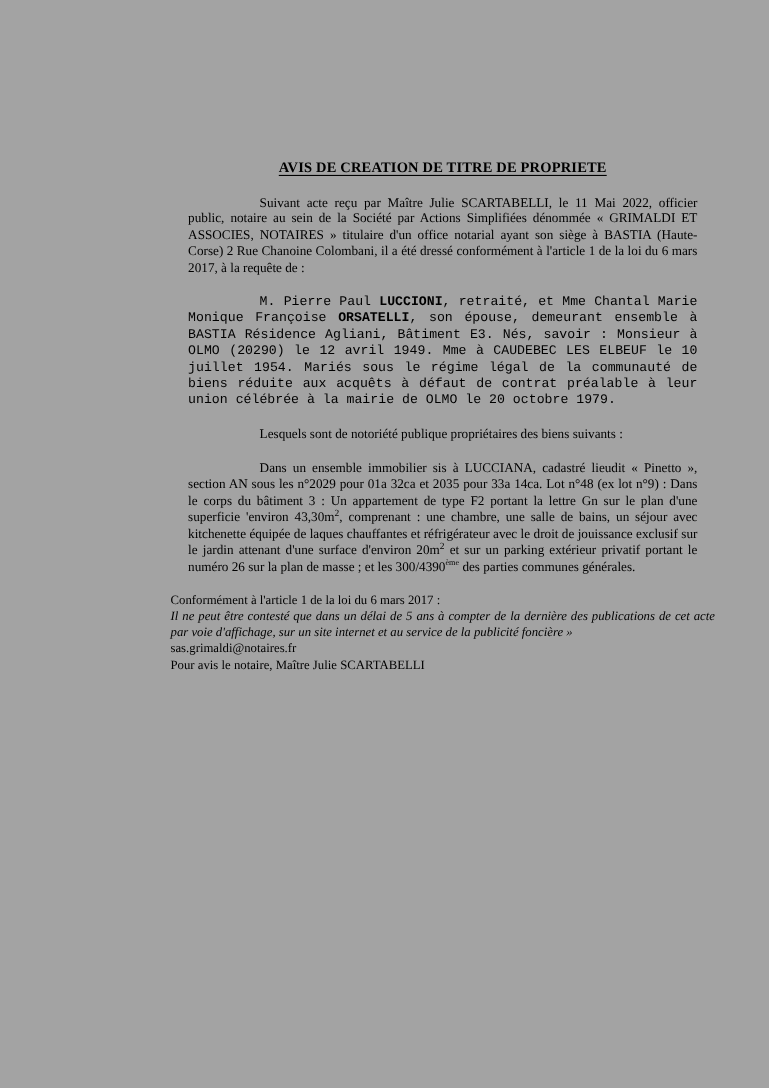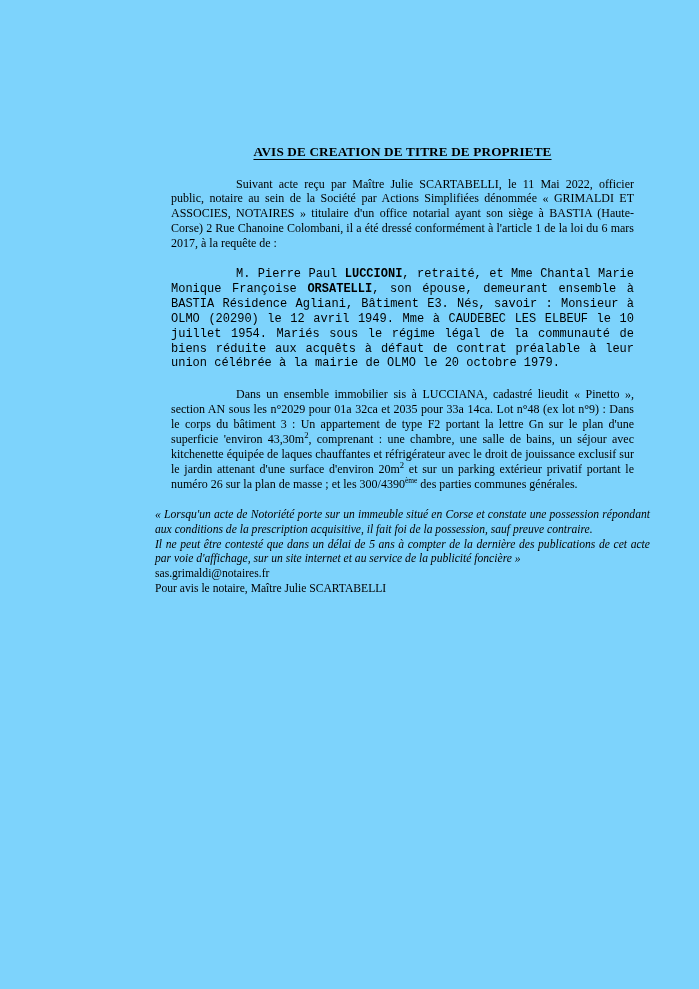--- a/index.html
+++ b/index.html
@@ -10,21 +10,21 @@
   }
   body {
     font-family: "Liberation Serif", "DejaVu Serif", serif;
     color: #000000;
     -webkit-font-smoothing: antialiased;
   }
   .page {
     position: relative;
     width: 699px;
     height: 989px;
-    background: #7dd3fc;
+    background: #a3a3a3;
     overflow: hidden;
     margin: 0 auto;
   }
   .content {
     position: absolute;
     left: 155px;
     top: 144px;
     width: 495px;
   }
   .doc-title {
@@ -98,25 +98,26 @@
 <div class="page">
   <div class="content">
 
     <div class="doc-title"><span class="u">AVIS DE CREATION DE TITRE DE PROPRIETE</span></div>
 
 
     <p class="body-par indent par-block-1"><span>Suivant acte reçu par Maître Julie SCARTABELLI, le 11 Mai 2022, officier public, notaire au sein de la Société par Actions Simplifiées dénommée « GRIMALDI ET ASSOCIES, NOTAIRES » titulaire d'un office notarial ayant son siège à BASTIA (Haute-Corse) 2 Rue Chanoine Colombani, il a été dressé conformément à l'article 1 de la loi du 6 mars 2017, à la requête de :</span></p>
 
     <p class="body-par indent par-block-2"><span>M. Pierre Paul </span><b>LUCCIONI</b><span>, retraité, et Mme Chantal Marie Monique Françoise </span><b>ORSATELLI</b><span>, son épouse, demeurant ensemble à BASTIA Résidence Agliani, Bâtiment E3. Nés, savoir : Monsieur à OLMO (20290) le 12 avril 1949. Mme à CAUDEBEC LES ELBEUF le 10 juillet 1954. Mariés sous le régime légal de la communauté de biens réduite aux acquêts à défaut de contrat préalable à leur union célébrée à la mairie de OLMO le 20 octobre 1979.</span></p>
 
+    <p class="body-par indent par-block-3"><span>Lesquels sont de notoriété publique propriétaires des biens suivants :</span></p>
 
     <p class="body-par indent noindent" style="text-indent:65px;"><span>Dans un ensemble immobilier sis à LUCCIANA, cadastré lieudit « Pinetto », section AN sous les n°2029 pour 01a 32ca et 2035 pour 33a 14ca. Lot n°48 (ex lot n°9) : Dans le corps du bâtiment 3 : Un appartement de type F2 portant la lettre Gn sur le plan d'une superficie 'environ 43,30m</span><sup class="sup-sq">2</sup><span>, comprenant : une chambre, une salle de bains, un séjour avec kitchenette équipée de laques chauffantes et réfrigérateur avec le droit de jouissance exclusif sur le jardin attenant d'une surface d'environ 20m</span><sup class="sup-sq">2</sup><span> et sur un parking extérieur privatif portant le numéro 26 sur la plan de masse ; et les 300/4390</span><sup>ème</sup><span> des parties communes générales.</span></p>
 
+    <p class="plain-left par-block-4"><span>Conformément à l'article 1 de la loi du 6 mars 2017 :</span></p>
 
-    <p class="quote"><span>« Lorsqu'un acte de Notoriété porte sur un immeuble situé en Corse et constate une possession répondant aux conditions de la prescription acquisitive, il fait foi de la possession, sauf preuve contraire.</span></p>
 
     <p class="quote"><span>Il ne peut être contesté que dans un délai de 5 ans à compter de la dernière des publications de cet acte par voie d'affichage, sur un site internet et au service de la publicité foncière »</span></p>
 
     <p class="plain-left"><span>sas.grimaldi@notaires.fr</span></p>
 
     <p class="plain-left par-block-5"><span>Pour avis le notaire, Maître Julie SCARTABELLI</span></p>
 
   </div>
 </div>
 

